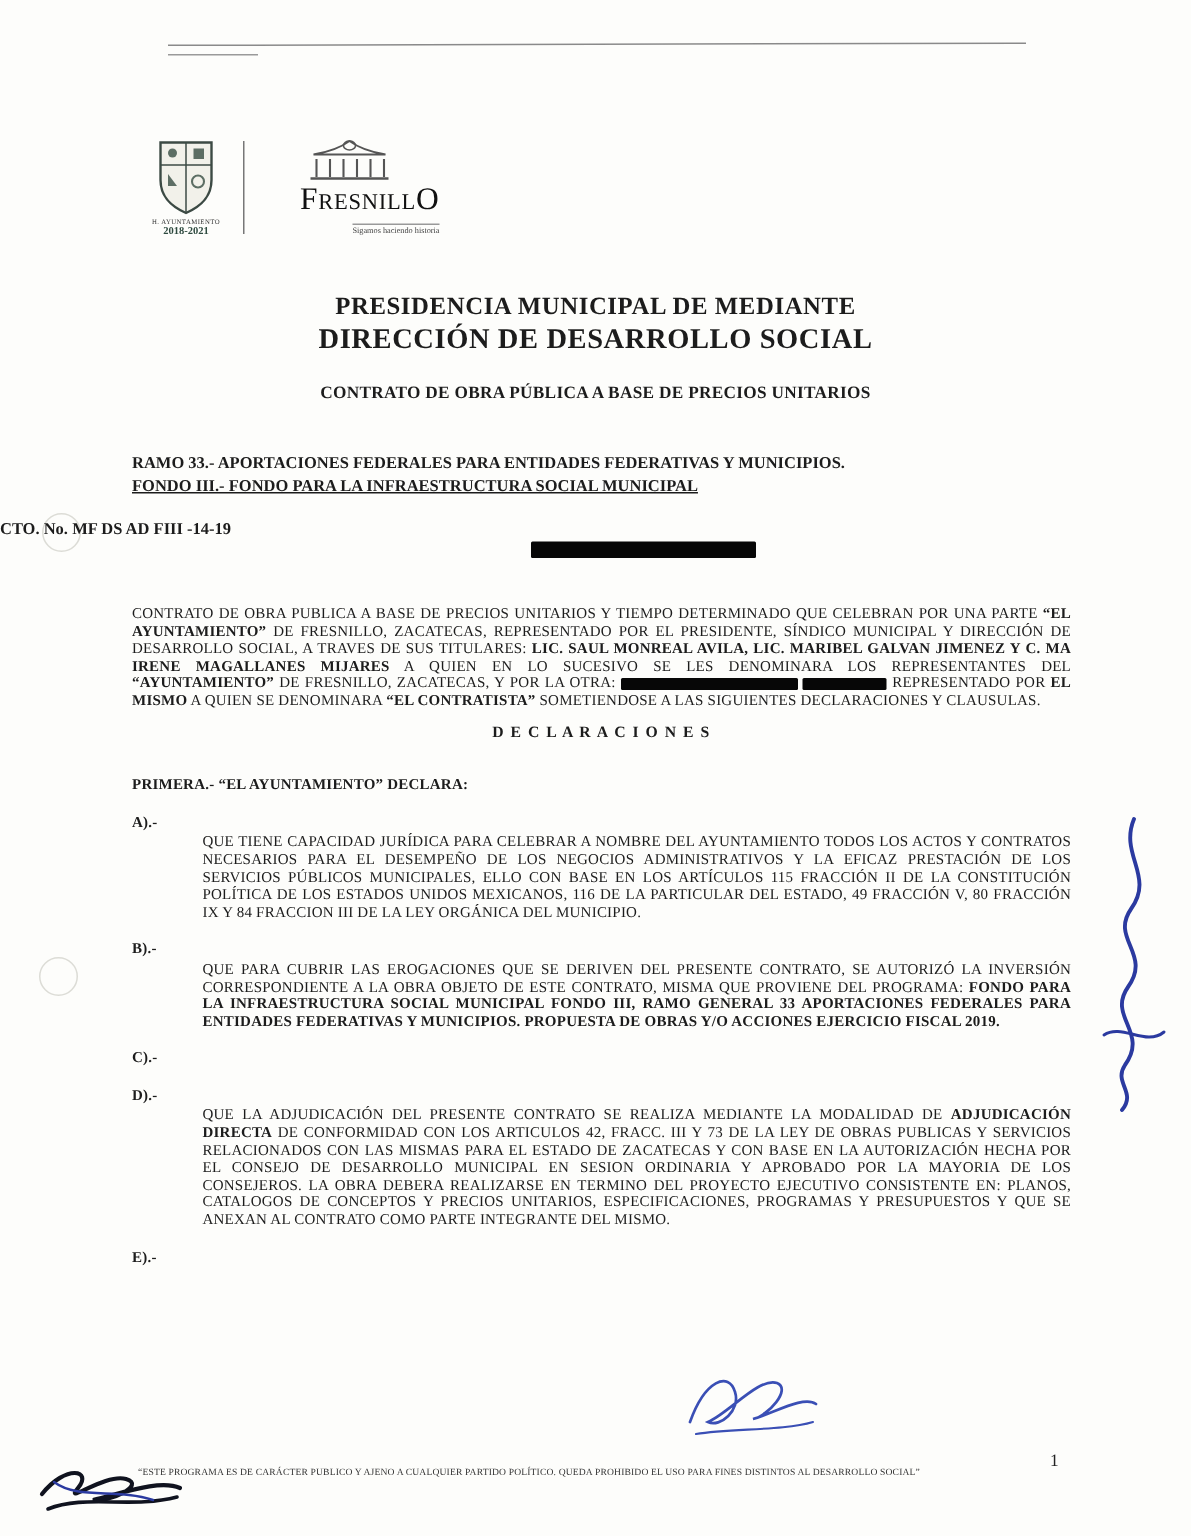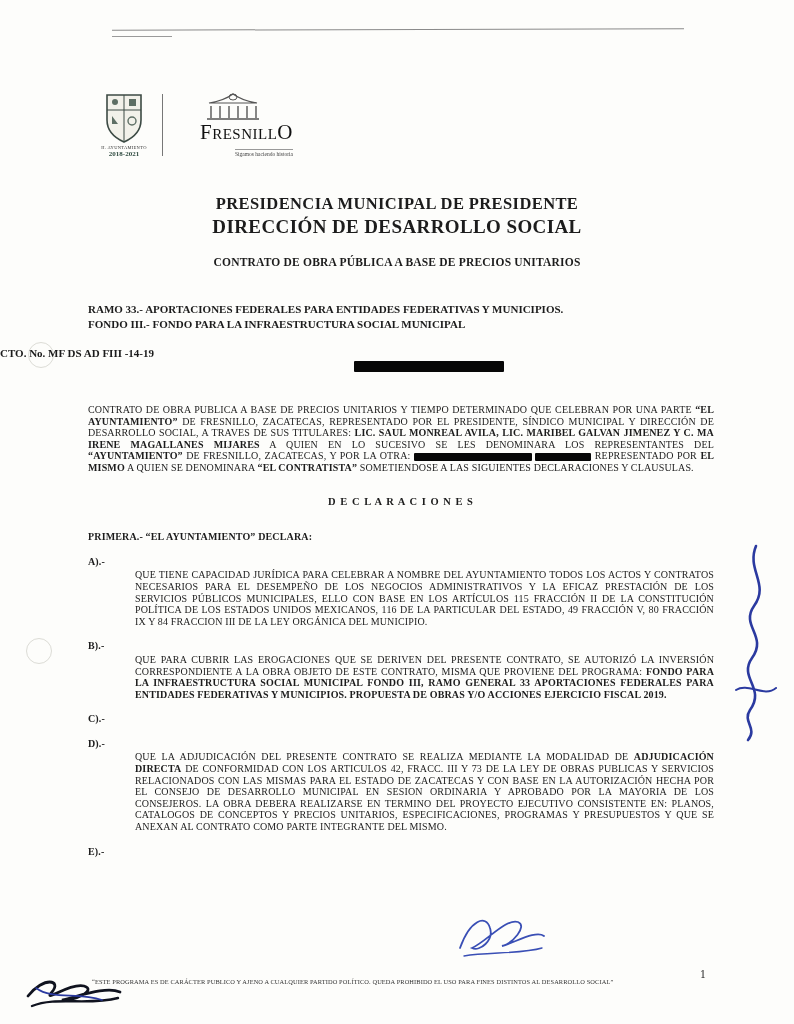--- a/index.html
+++ b/index.html
@@ -25,33 +25,33 @@
   .fresnillo svg{display:block;margin:0 auto;}
   .wordmark{font-size:21px;font-variant:small-caps;letter-spacing:.5px;color:#111;line-height:20px;font-family:"Liberation Serif",serif;}
   .tagline{font-size:5.5px;color:#444;border-top:1px solid #999;display:inline-block;padding-top:1px;}
 
   
   .title1{position:absolute;top:194px;left:0;width:794px;text-align:center;font-size:16.5px;font-weight:bold;letter-spacing:.4px;}
   .title2{position:absolute;top:216px;left:0;width:794px;text-align:center;font-size:19px;font-weight:bold;letter-spacing:.4px;}
   .subtitle{position:absolute;top:256px;left:0;width:794px;text-align:center;font-size:11.5px;font-weight:bold;letter-spacing:.2px;}
 
   .program{position:absolute;top:302px;left:88px;width:628px;font-size:11px;font-weight:bold;line-height:14.5px;}
-  .underlined{}
+  .underlined{text-decoration:underline;}
 
   .cto-line{position:absolute;top:347px;left:0;width:712px;text-align:left;font-size:11px;font-weight:bold;}
   .cto-redaction{position:absolute;top:361px;left:354px;width:150px;height:11px;background:#070707;border-radius:1px;}
 
   
   .content{position:absolute;top:404px;left:88px;width:626px;font-size:10px;line-height:11.6px;letter-spacing:.15px;text-align:justify;}
   .content p{margin:0;}
   b{font-weight:bold;}
   .redact{display:inline-block;height:8px;background:#070707;vertical-align:middle;border-radius:1px;}
   .redact.r1{width:118px;}
   .redact.r2{width:56px;}
-  .decl-heading{text-align:center;font-weight:bold;letter-spacing:1px;font-size:10.5px;margin-top:22px;}
+  .decl-heading{text-align:center;font-weight:bold;letter-spacing:1px;font-size:10.5px;margin-top:9px;}
   .primera{font-weight:bold;margin-top:24px;text-align:left;}
   .decl-label{font-weight:bold;margin-top:13px;text-align:left;}
   .decl-text{margin-left:47px;margin-top:2px;}
 
   
   .footer-disclaimer{position:absolute;top:978px;left:92px;width:540px;font-size:6.4px;color:#333;letter-spacing:.1px;}
   .page-number{position:absolute;top:968px;left:700px;font-size:11.5px;color:#222;}
 
   .sig{position:absolute;pointer-events:none;}
   .sig path{fill:none;stroke-linecap:round;}
@@ -89,21 +89,21 @@
       <line x1="37" y1="14" x2="37" y2="26" stroke="#555" stroke-width="1.4"></line>
       <line x1="46" y1="14" x2="46" y2="26" stroke="#555" stroke-width="1.4"></line>
       <line x1="55" y1="14" x2="55" y2="26" stroke="#555" stroke-width="1.4"></line>
       <line x1="6" y1="27" x2="58" y2="27" stroke="#555" stroke-width="1.6"></line>
     </svg>
     <div class="wordmark">FresnillO</div>
     <div class="tagline">Sigamos haciendo historia</div>
   </div>
 </div>
 
-<div class="title1">PRESIDENCIA MUNICIPAL DE PRESIDENTE</div>
+<div class="title1">PRESIDENCIA MUNICIPAL DE MEDIANTE</div>
 <div class="title2">DIRECCIÓN DE DESARROLLO SOCIAL</div>
 <div class="subtitle">CONTRATO DE OBRA PÚBLICA A BASE DE PRECIOS UNITARIOS</div>
 
 <div class="program">
   <div>RAMO 33.- APORTACIONES FEDERALES PARA ENTIDADES FEDERATIVAS Y MUNICIPIOS.</div>
   <div class="underlined">FONDO III.- FONDO PARA LA INFRAESTRUCTURA SOCIAL MUNICIPAL</div>
 </div>
 
 <div class="cto-line"><span>CTO. No. </span><span>MF DS AD FIII -14-19</span></div>
 <div class="cto-redaction"></div>

